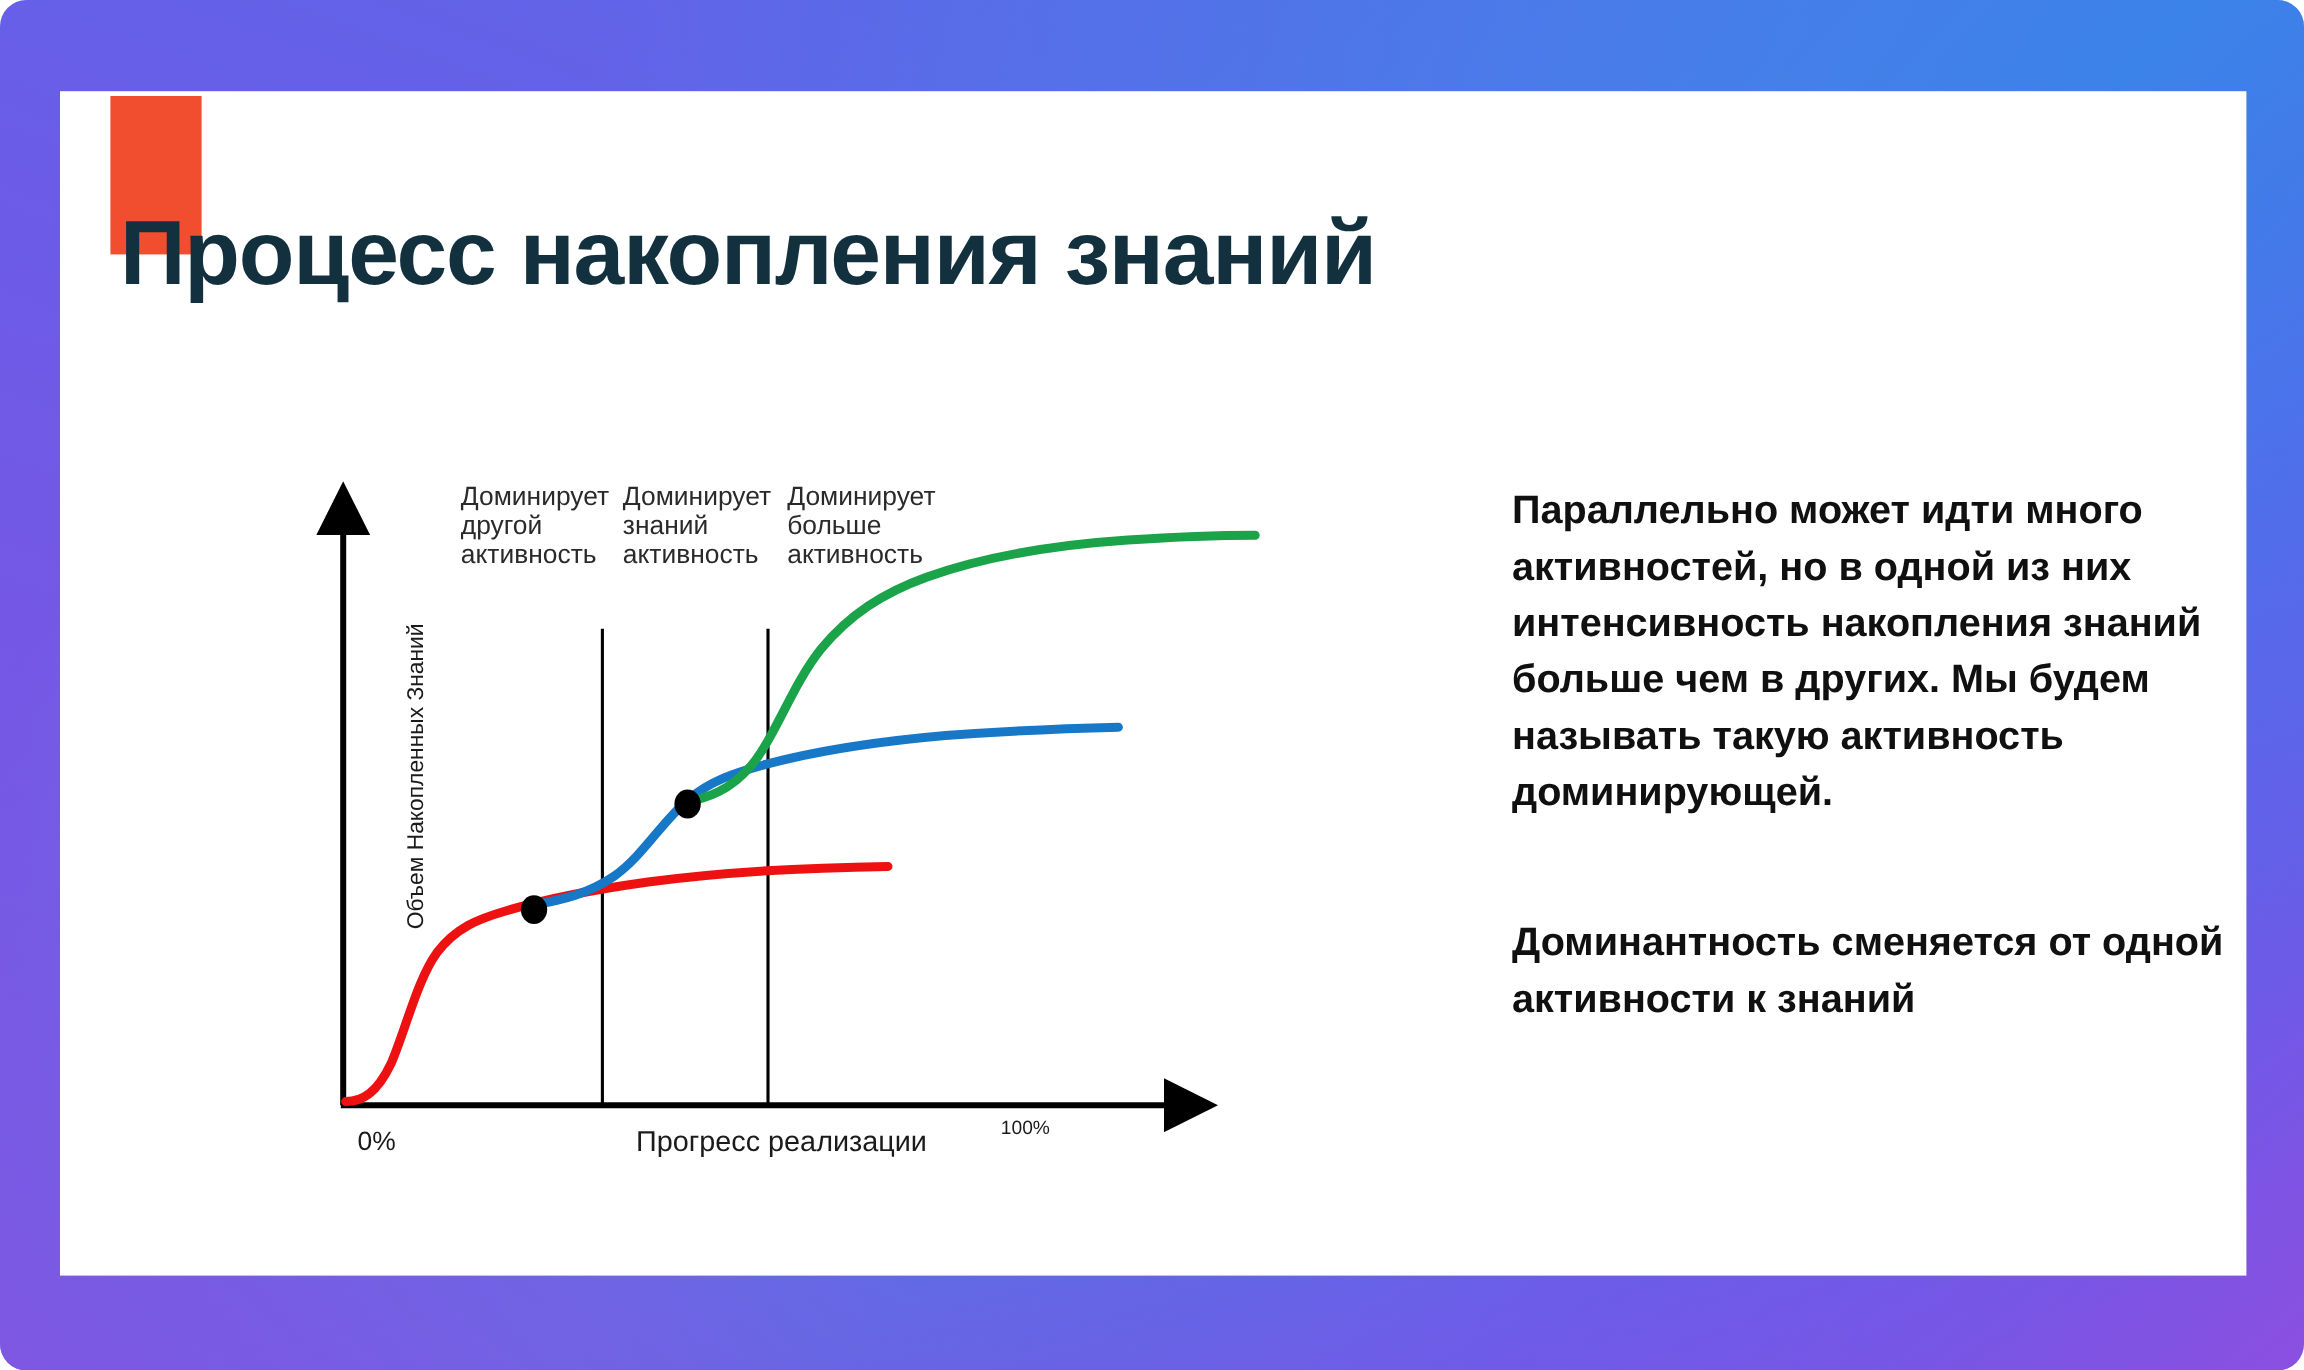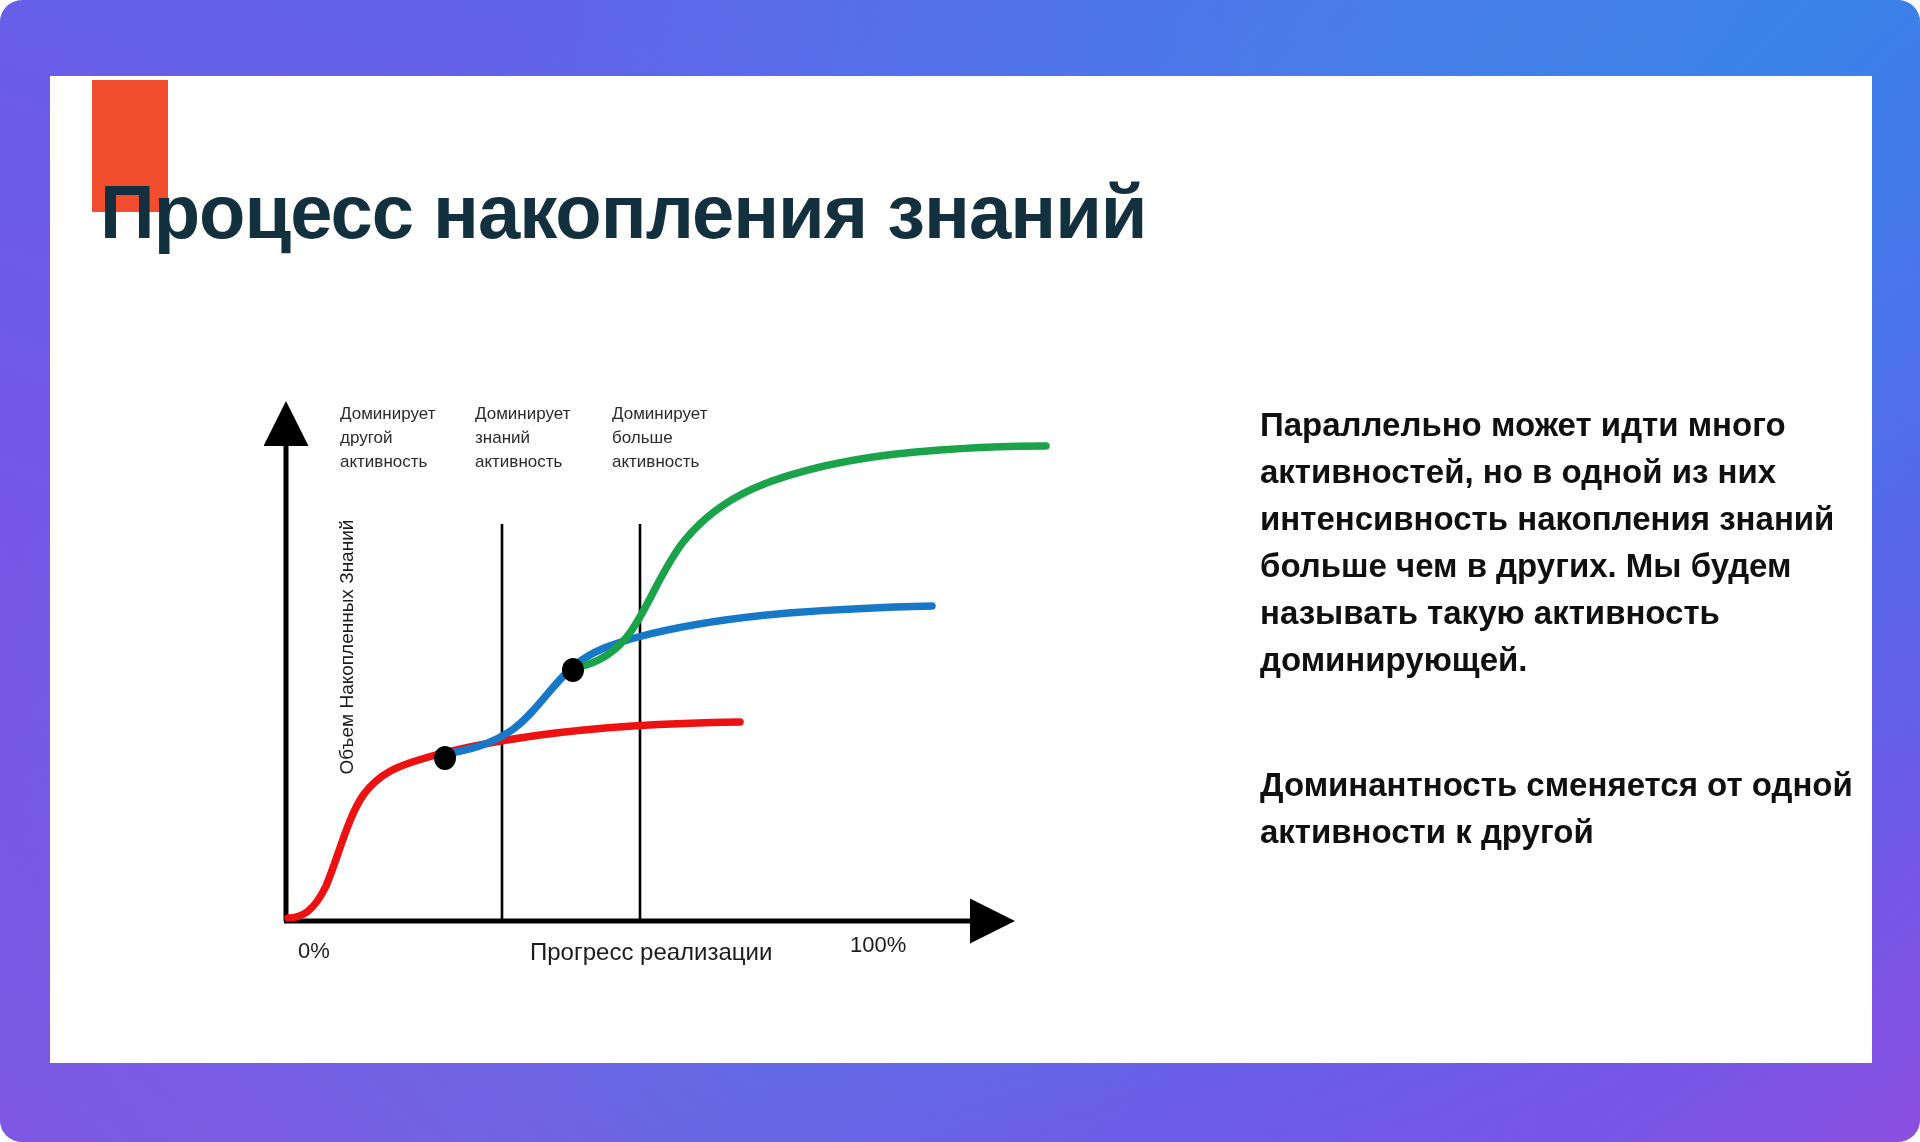--- a/index.html
+++ b/index.html
@@ -38,38 +38,38 @@
     color:#13303F; white-space:nowrap; line-height:1;
   }
 
   
   #chart-area {
     position:absolute; left:190px; top:250px;
     width:900px; height:700px;
   }
   .zone-label {
     position:absolute; top:76px;
-    font-size:17px; line-height:24px; color:#2A2A2A;
-    width:130px; font-weight:400;
+    font-size:22px; line-height:24px; color:#2A2A2A;
+    width:130px; font-weight:400;margin-left:44px;
   }
   #zone-label-red   { left:100px; }
   #zone-label-blue  { left:235px; }
   #zone-label-green { left:372px; }
 
   #y-axis-title {
     position:absolute; left:-20px; top:310px;
     transform:rotate(-90deg); transform-origin:center center;
     font-size:19px; color:#1B1B1B; white-space:nowrap;
   }
   #x-axis-title {
     position:absolute; left:290px; top:612px;
     font-size:24px; color:#1B1B1B; white-space:nowrap;
   }
   #x-axis-min { position:absolute; left:58px; top:612px; font-size:22px; color:#1B1B1B; }
-  #x-axis-max { position:absolute; left:610px; top:606px; font-size:22px; color:#1B1B1B; }
+  #x-axis-max { position:absolute; left:594px; top:606px; font-size:16px; color:#1B1B1B; }
 
   #plot-svg { position:absolute; left:0; top:0; width:900px; height:700px; }
 
   
   #body-text-column {
     position:absolute; left:1210px; top:325px; width:600px;
   }
   .body-paragraph {
     font-size:33px; line-height:47px; color:#101010; font-weight:700;
   }
@@ -133,17 +133,17 @@
                  C 406,288 420,245 444,215 C 468,186 496,168 532,155
                  C 580,138 640,128 700,124 C 744,121 784,120 806,120" fill="none" stroke="#1BA34A" stroke-width="7.5" stroke-linecap="round"></path>
 
         <ellipse cx="205" cy="432" rx="11" ry="12" fill="#000000"></ellipse>
         <ellipse cx="333" cy="344" rx="11" ry="12" fill="#000000"></ellipse>
       </svg>
     </div>
 
     <div id="body-text-column">
       <p class="body-paragraph" id="body-paragraph-1">Параллельно может идти много активностей, но в одной из них интенсивность накопления знаний больше чем в других. Мы будем называть такую активность доминирующей.</p>
-      <p class="body-paragraph" id="body-paragraph-2">Доминантность сменяется от одной активности к другой</p>
+      <p class="body-paragraph" id="body-paragraph-2">Доминантность сменяется от одной активности к знаний</p>
     </div>
 
   </div>
 </div>
 
 </body></html>

